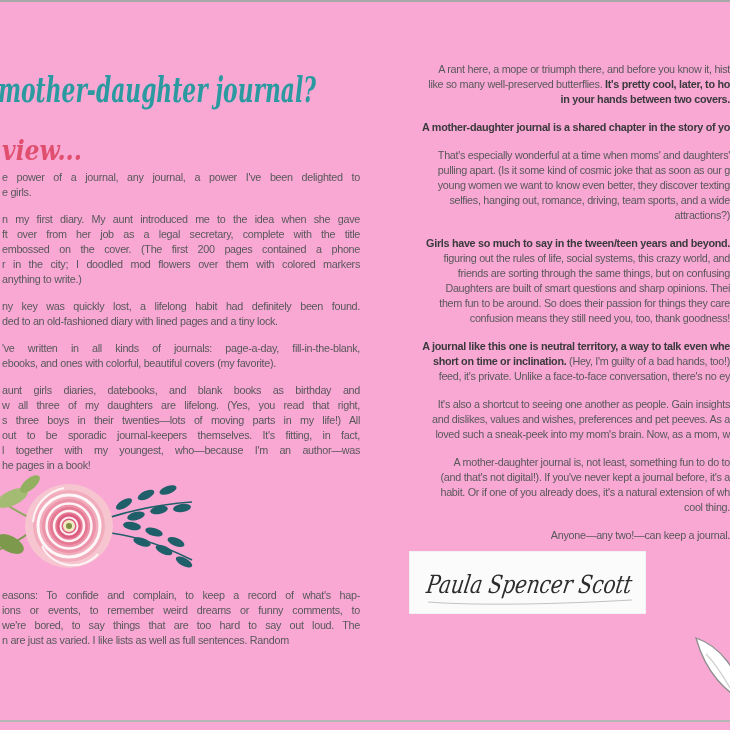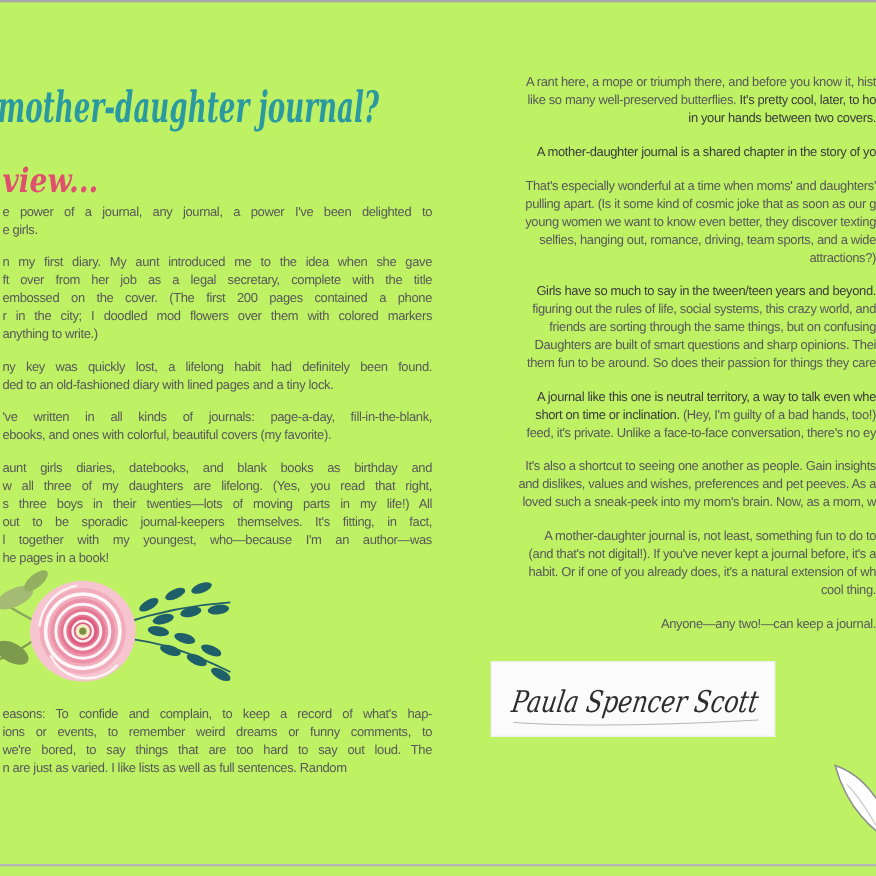--- a/index.html
+++ b/index.html
@@ -1,34 +1,34 @@
 <!DOCTYPE html>
 <html><head>
 <meta charset="utf-8">
 <style>
   html,body{margin:0;padding:0;}
   body{width:730px;height:730px;background:#ffffff;overflow:hidden;}
-  .canvas{position:absolute;left:0;top:0;width:730px;height:730px;background:#bef264;overflow:hidden;
+  .canvas{position:absolute;left:0;top:0;width:730px;height:730px;background:#f9a8d4;overflow:hidden;
           font-family:"Liberation Sans",sans-serif;}
   .frame-line{position:absolute;left:0;right:0;height:2px;background:#a8a8a8;}
   .frame-top{top:0;}
   .frame-bottom{top:720px;background:#b6b6b6;}
 
   .col{position:absolute;color:#58585a;}
   .left-col-top{left:2px;top:170px;width:358px;}
   .left-col-bottom{left:2px;top:588px;width:358px;}
   .right-col{left:409px;top:62px;width:321px;}
 
   .para{margin:0 0 12px 0;}
   .right-lines .para{margin-bottom:13px;}
   .line{height:15px;line-height:15px;font-size:10.8px;letter-spacing:-0.3px;overflow:hidden;}
   .left-lines .line{text-align:justify;text-align-last:justify;}
   .left-lines .para .line:last-child{text-align-last:left;}
   .right-lines .line{white-space:nowrap;text-align:right;}
-  .b{font-weight:400;color:#3a3a3c;}
+  .b{font-weight:700;color:#3a3a3c;}
 
   .heading-svg{position:absolute;left:-8px;top:60px;}
   .subheading-svg{position:absolute;left:-2px;top:126px;}
 
   .flower{position:absolute;left:-4px;top:468px;}
   .corner-leaf{position:absolute;left:690px;top:630px;}
 
   .sig-box{position:absolute;left:409px;top:551px;width:237px;height:63px;
            background:#fbfbfb;border:1px solid #f1f1f1;box-sizing:border-box;}
 </style>
@@ -151,20 +151,21 @@
           <div class="line"><span>young women we want to know even better, they discover texting</span></div>
           <div class="line"><span>selfies, hanging out, romance, driving, team sports, and a wide</span></div>
           <div class="line"><span>attractions?)</span></div>
         </div>
         <div class="para">
           <div class="line"><span class="b">Girls have so much to say in the tween/teen years and beyond.</span></div>
           <div class="line"><span>figuring out the rules of life, social systems, this crazy world, and</span></div>
           <div class="line"><span>friends are sorting through the same things, but on confusing</span></div>
           <div class="line"><span>Daughters are built of smart questions and sharp opinions. Thei</span></div>
           <div class="line"><span>them fun to be around. So does their passion for things they care</span></div>
+          <div class="line"><span>confusion means they still need you, too, thank goodness!</span></div>
         </div>
         <div class="para">
           <div class="line"><span class="b">A journal like this one is neutral territory, a way to talk even whe</span></div>
           <div class="line"><span class="b">short on time or inclination.</span><span> (Hey, I'm guilty of a bad hands, too!)</span></div>
           <div class="line"><span>feed, it's private. Unlike a face-to-face conversation, there's no ey</span></div>
         </div>
         <div class="para">
           <div class="line"><span>It's also a shortcut to seeing one another as people. Gain insights</span></div>
           <div class="line"><span>and dislikes, values and wishes, preferences and pet peeves. As a</span></div>
           <div class="line"><span>loved such a sneak-peek into my mom's brain. Now, as a mom, w</span></div>

